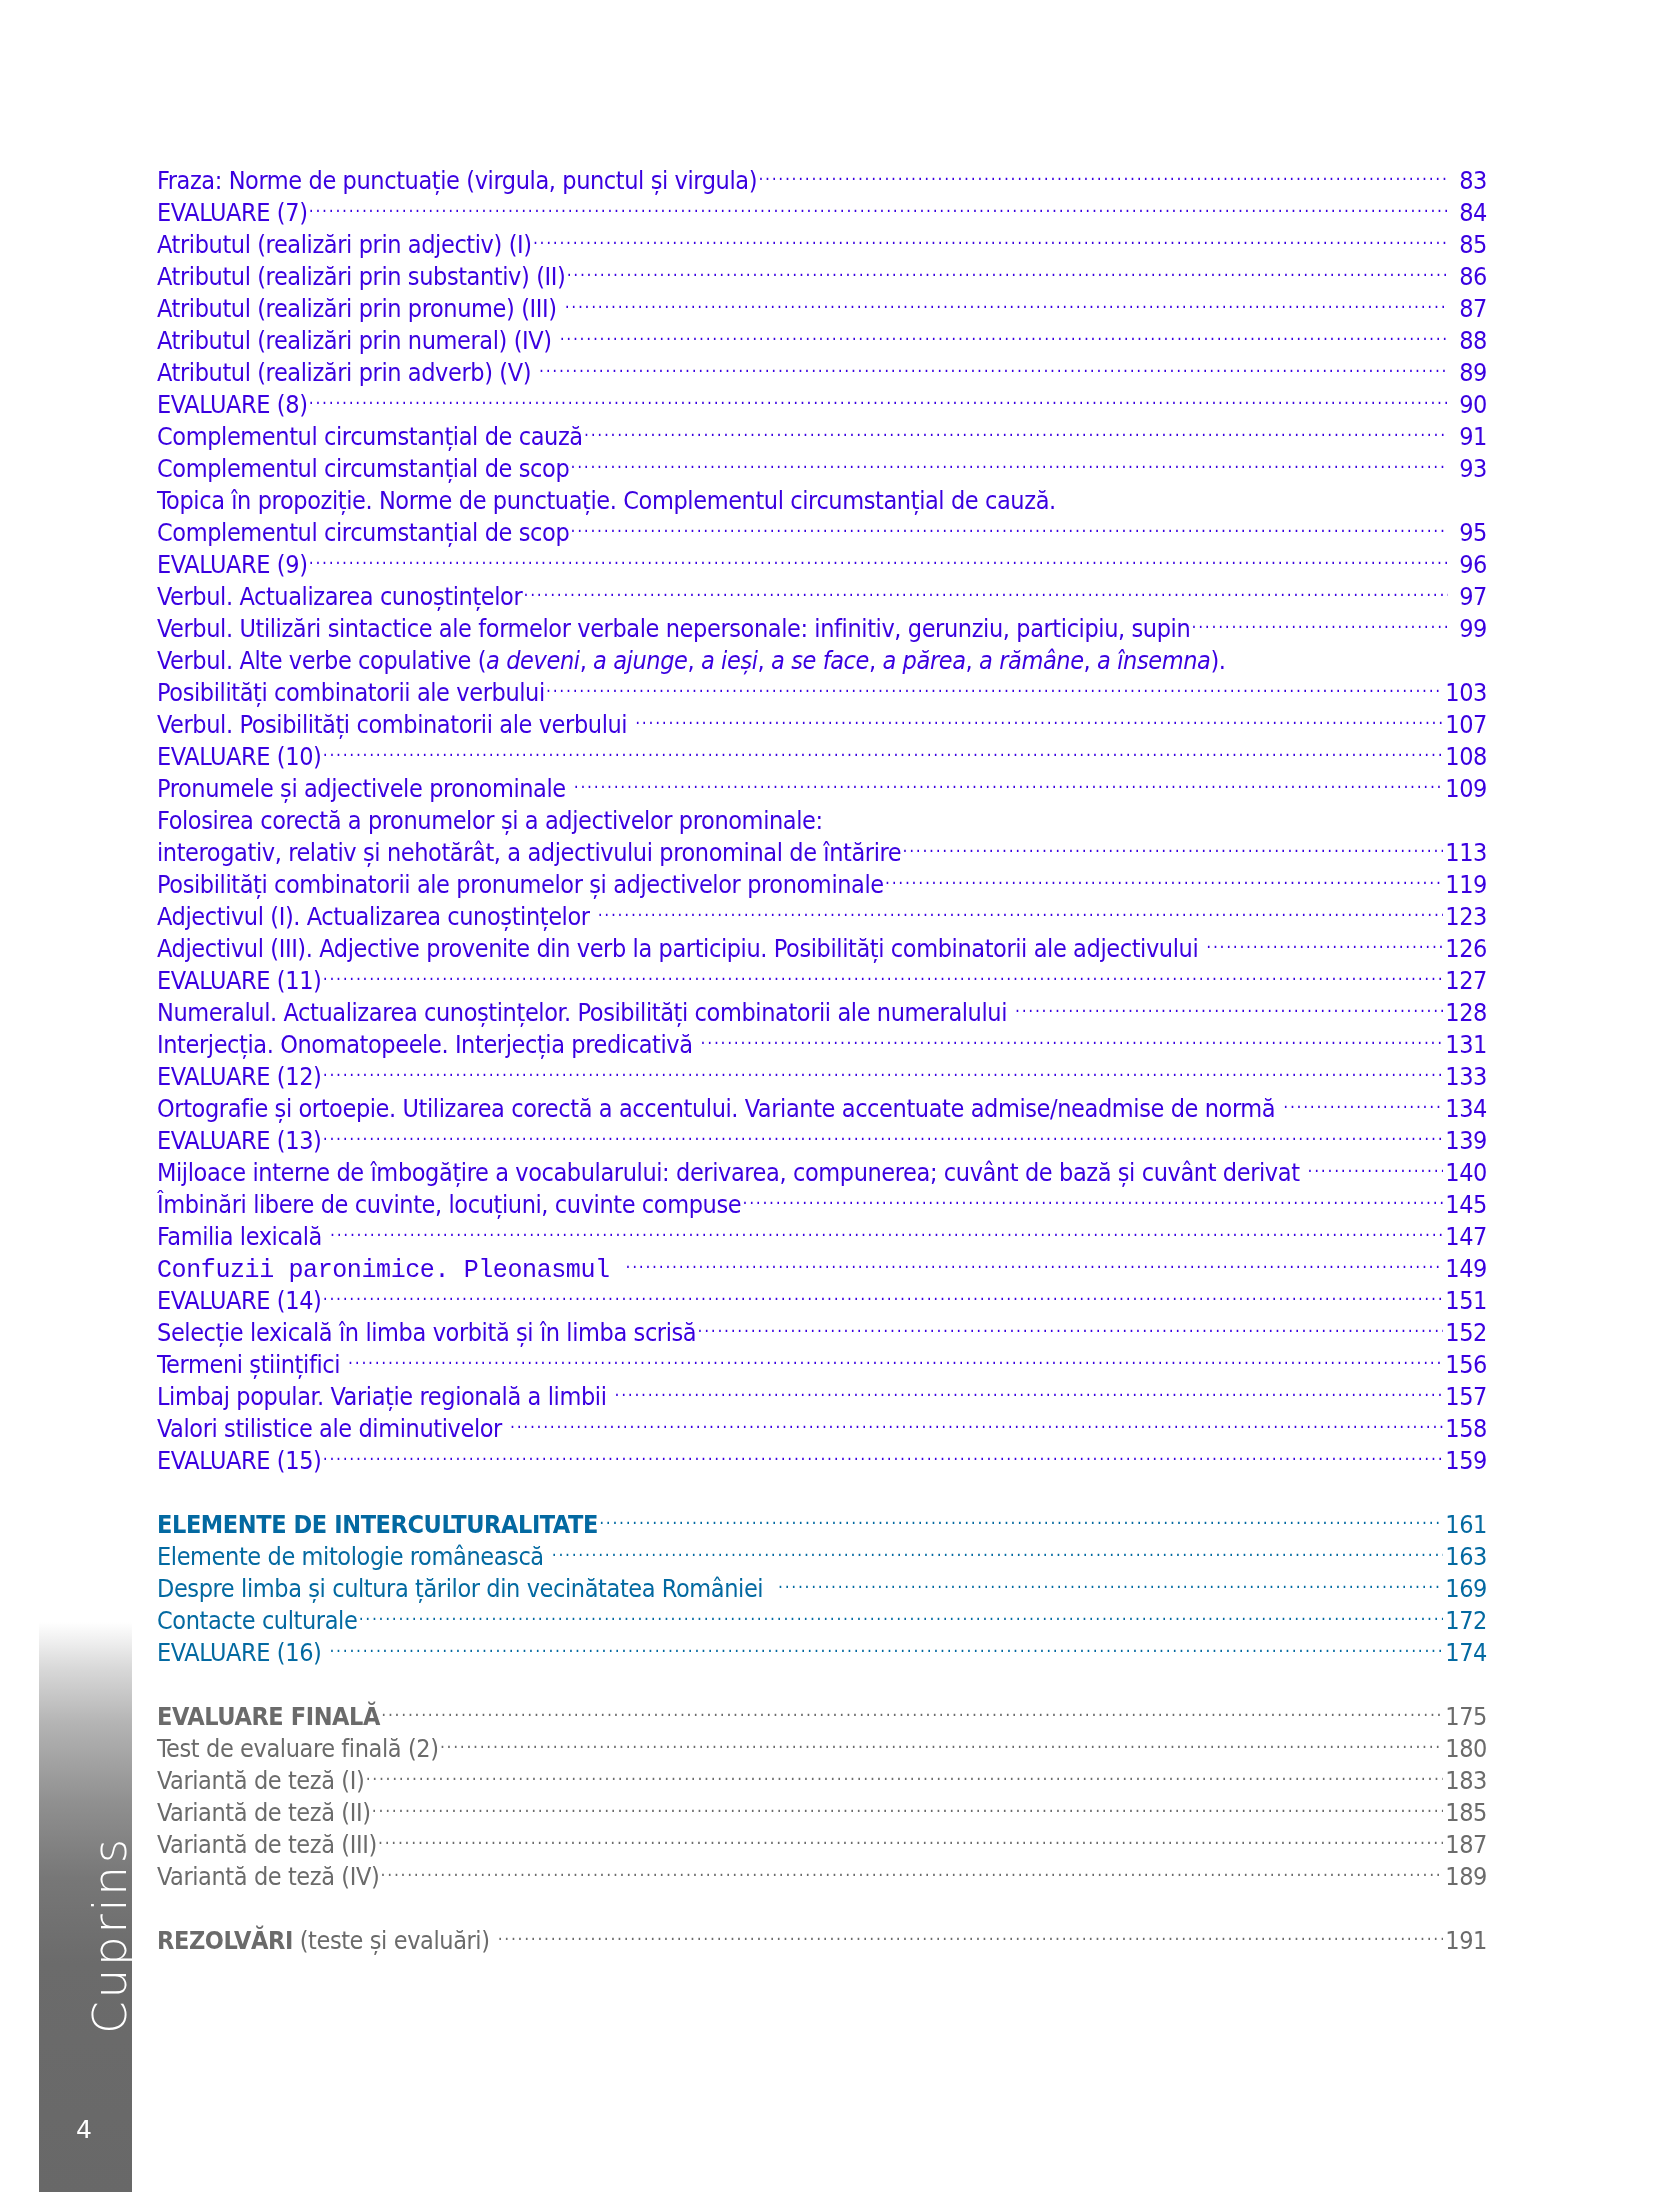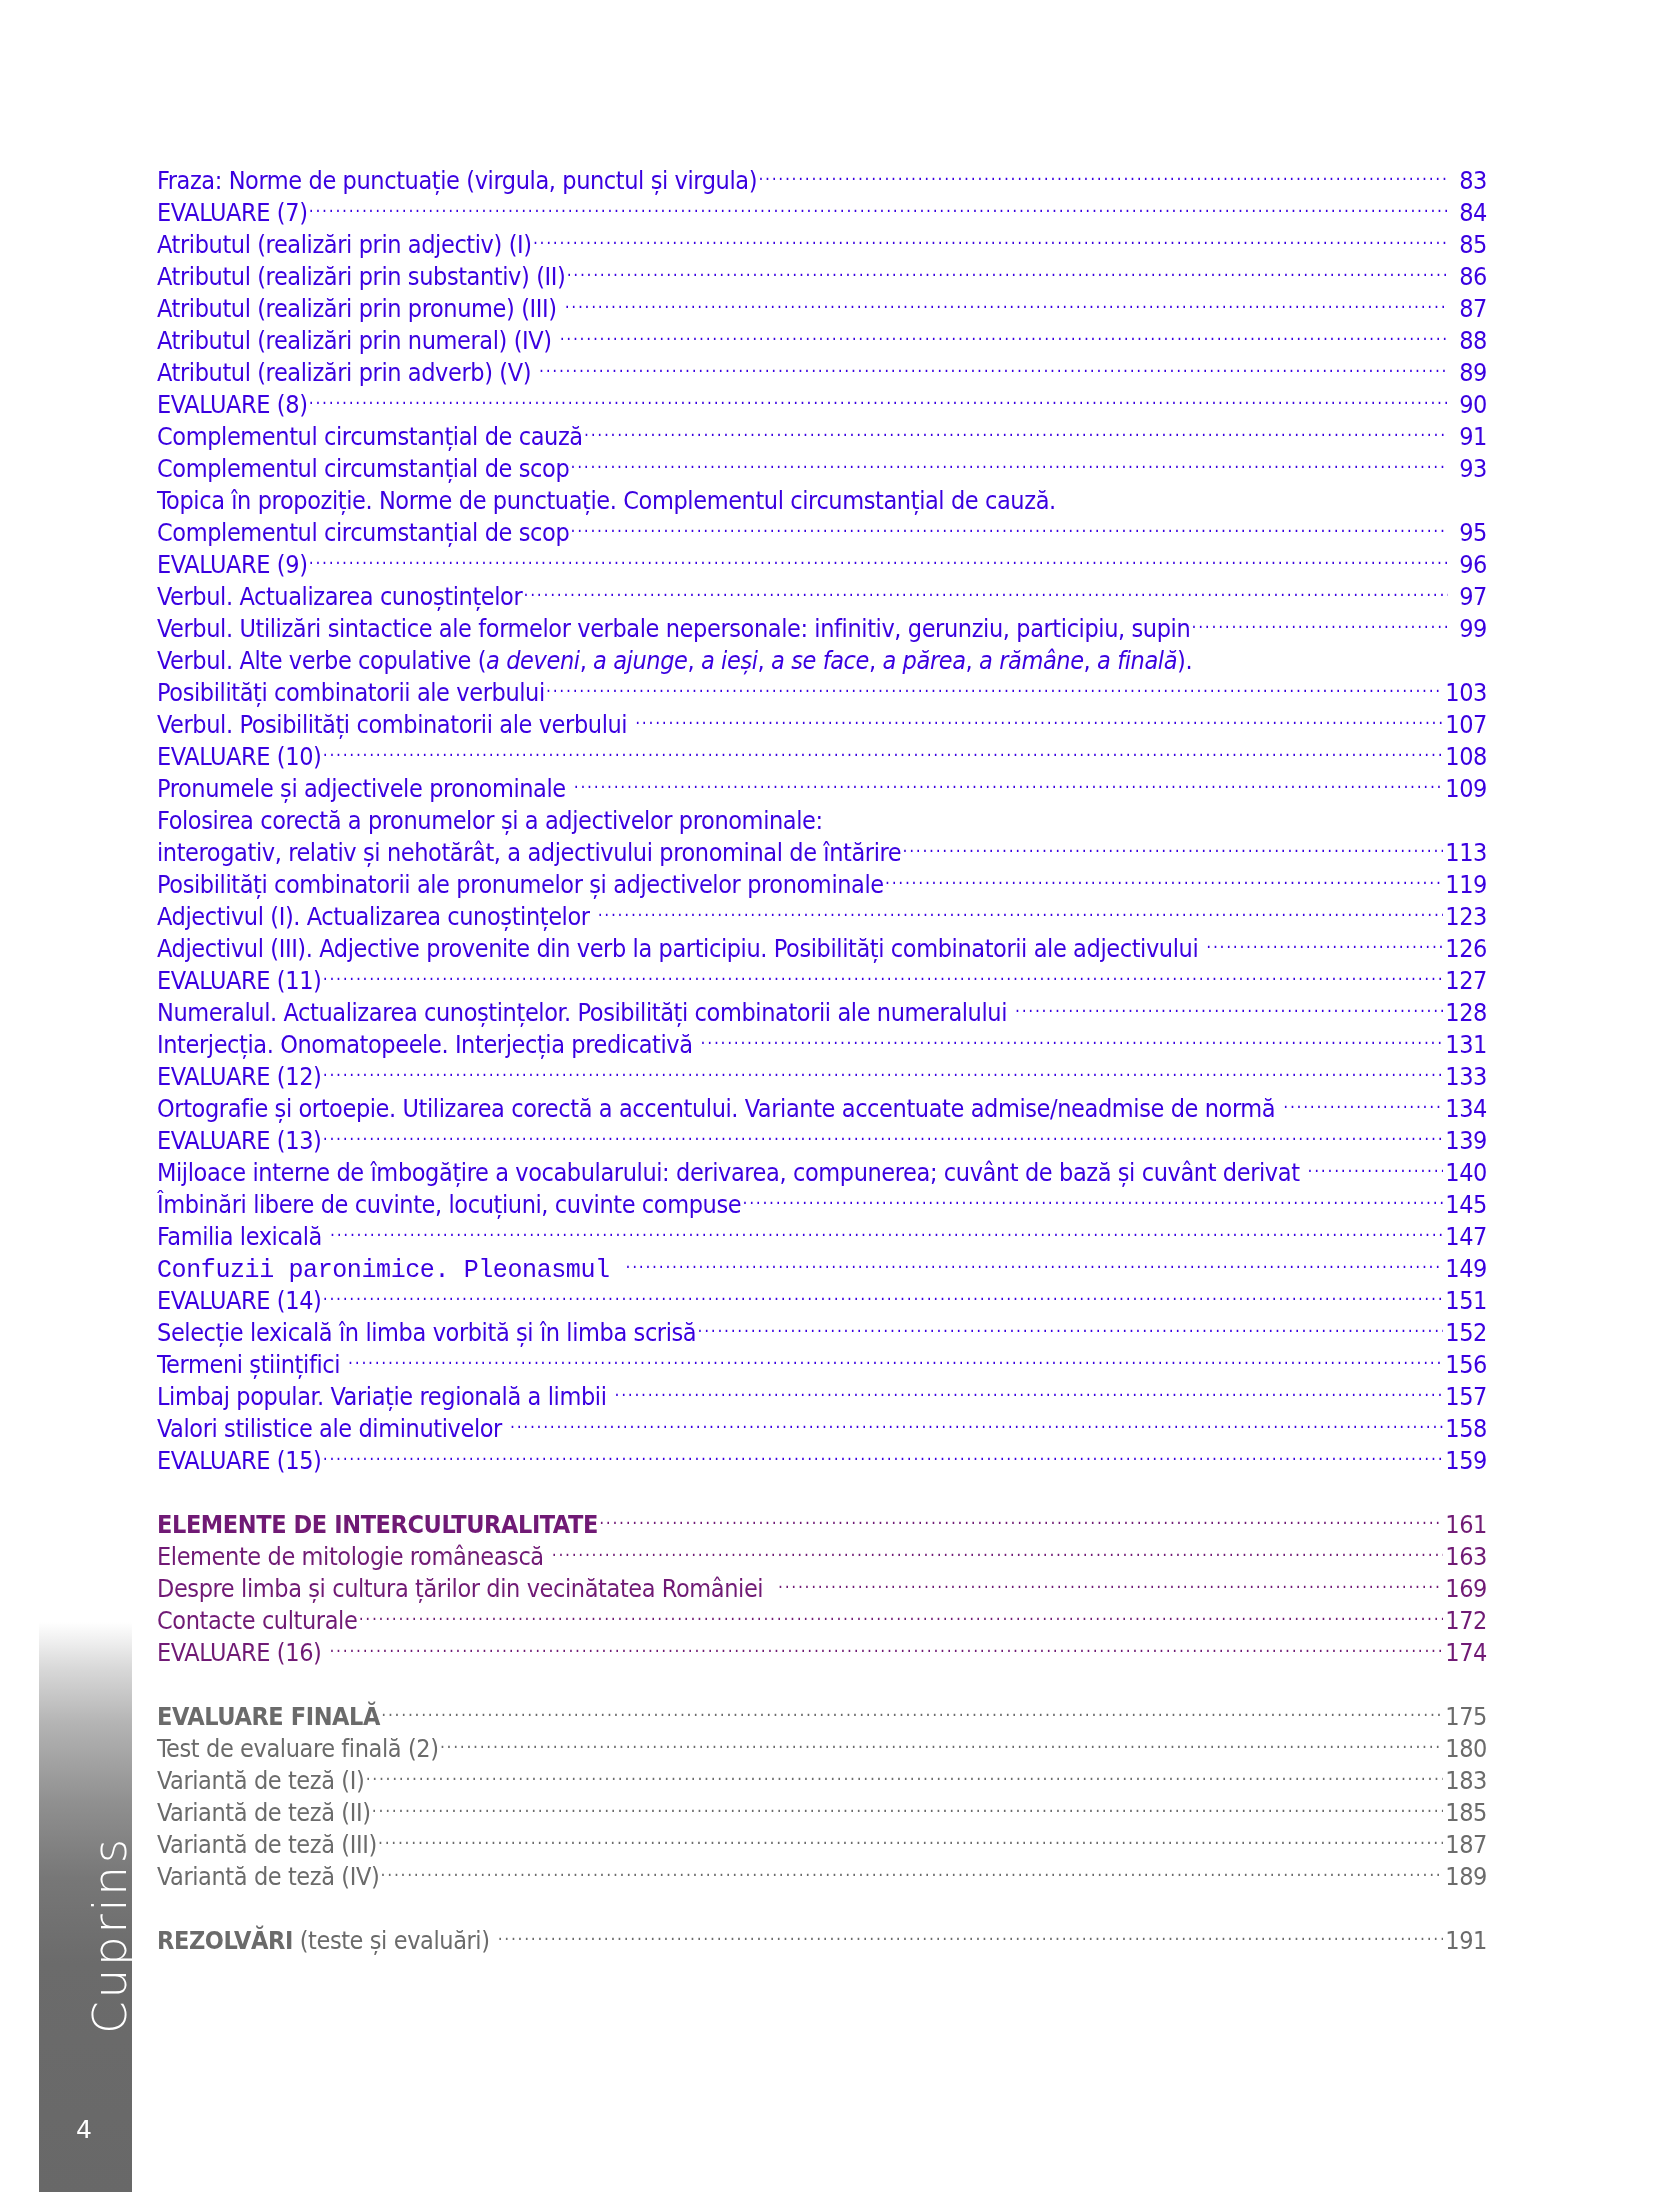--- a/index.html
+++ b/index.html
@@ -8,21 +8,21 @@
   .toc { position:absolute; left:157px; top:157px; width:1330px; }
   .row { display:flex; align-items:baseline; height:32px; line-height:32px;
          font-size:25px; white-space:nowrap; letter-spacing:-0.4px; font-stretch:condensed; }
   .row .t { flex:0 0 auto; }
   .row .dots { flex:1 1 auto; overflow:hidden; margin:0 2.7px 0 1.3px; position:relative; height:32px; }
   .row .dots::after { content:"........................................................................................................................................................................................................................................................................................................................................................................................................";
          position:absolute; left:0; bottom:6px; letter-spacing:1.7px; font-size:17.3px; line-height:1; }
   .row .p { flex:0 0 auto; text-align:right; min-width:36px; }
   .row.nodots .dots { visibility:hidden; }
   .blue { color:#3a00e0; }
-  .red { color:#701a75; }
+  .red { color:#0369a1; }
   .gray { color:#6b6b6b; }
   .bold { font-weight:bold; }
   .gap { height:32px; }
   em { font-style:italic; }
 
   .tab { position:absolute; left:39px; top:1622px; width:93px; height:570px;
          background:linear-gradient(to bottom,#ffffff 0%,#d9d9d9 8%,#b3b3b3 18%,#8f8f8f 32%,#777777 45%,#6b6b6b 60%,#686868 100%); }
   .tab-title { position:absolute; left:47px; top:412px; transform-origin:0 0; transform:rotate(-90deg);
          color:#ffffff; font-size:47px; font-family:"DejaVu Sans", sans-serif; letter-spacing:2.7px; font-weight:300;
          white-space:nowrap; line-height:1; }
@@ -102,21 +102,21 @@
         <span class="t" style="white-space: pre;">Verbul. Actualizarea cunoștințelor</span>
         <span class="dots"></span>
         <span class="p">97</span>
       </div>
       <div class="row blue">
         <span class="t" style="white-space: pre;">Verbul. Utilizări sintactice ale formelor verbale nepersonale: infinitiv, gerunziu, participiu, supin</span>
         <span class="dots"></span>
         <span class="p">99</span>
       </div>
       <div class="row blue nodots">
-        <span class="t" style="white-space: pre;"><span>Verbul. Alte verbe copulative (</span><em>a deveni</em><span>, </span><em>a ajunge</em><span>, </span><em>a ieși</em><span>, </span><em>a se face</em><span>, </span><em>a părea</em><span>, </span><em>a rămâne</em><span>, </span><em>a finală</em><span>).</span></span>
+        <span class="t" style="white-space: pre;"><span>Verbul. Alte verbe copulative (</span><em>a deveni</em><span>, </span><em>a ajunge</em><span>, </span><em>a ieși</em><span>, </span><em>a se face</em><span>, </span><em>a părea</em><span>, </span><em>a rămâne</em><span>, </span><em>a însemna</em><span>).</span></span>
         <span class="dots"></span>
         <span class="p"></span>
       </div>
       <div class="row blue">
         <span class="t" style="white-space: pre;">Posibilități combinatorii ale verbului</span>
         <span class="dots"></span>
         <span class="p">103</span>
       </div>
       <div class="row blue">
         <span class="t" style="white-space: pre;">Verbul. Posibilități combinatorii ale verbului </span>

